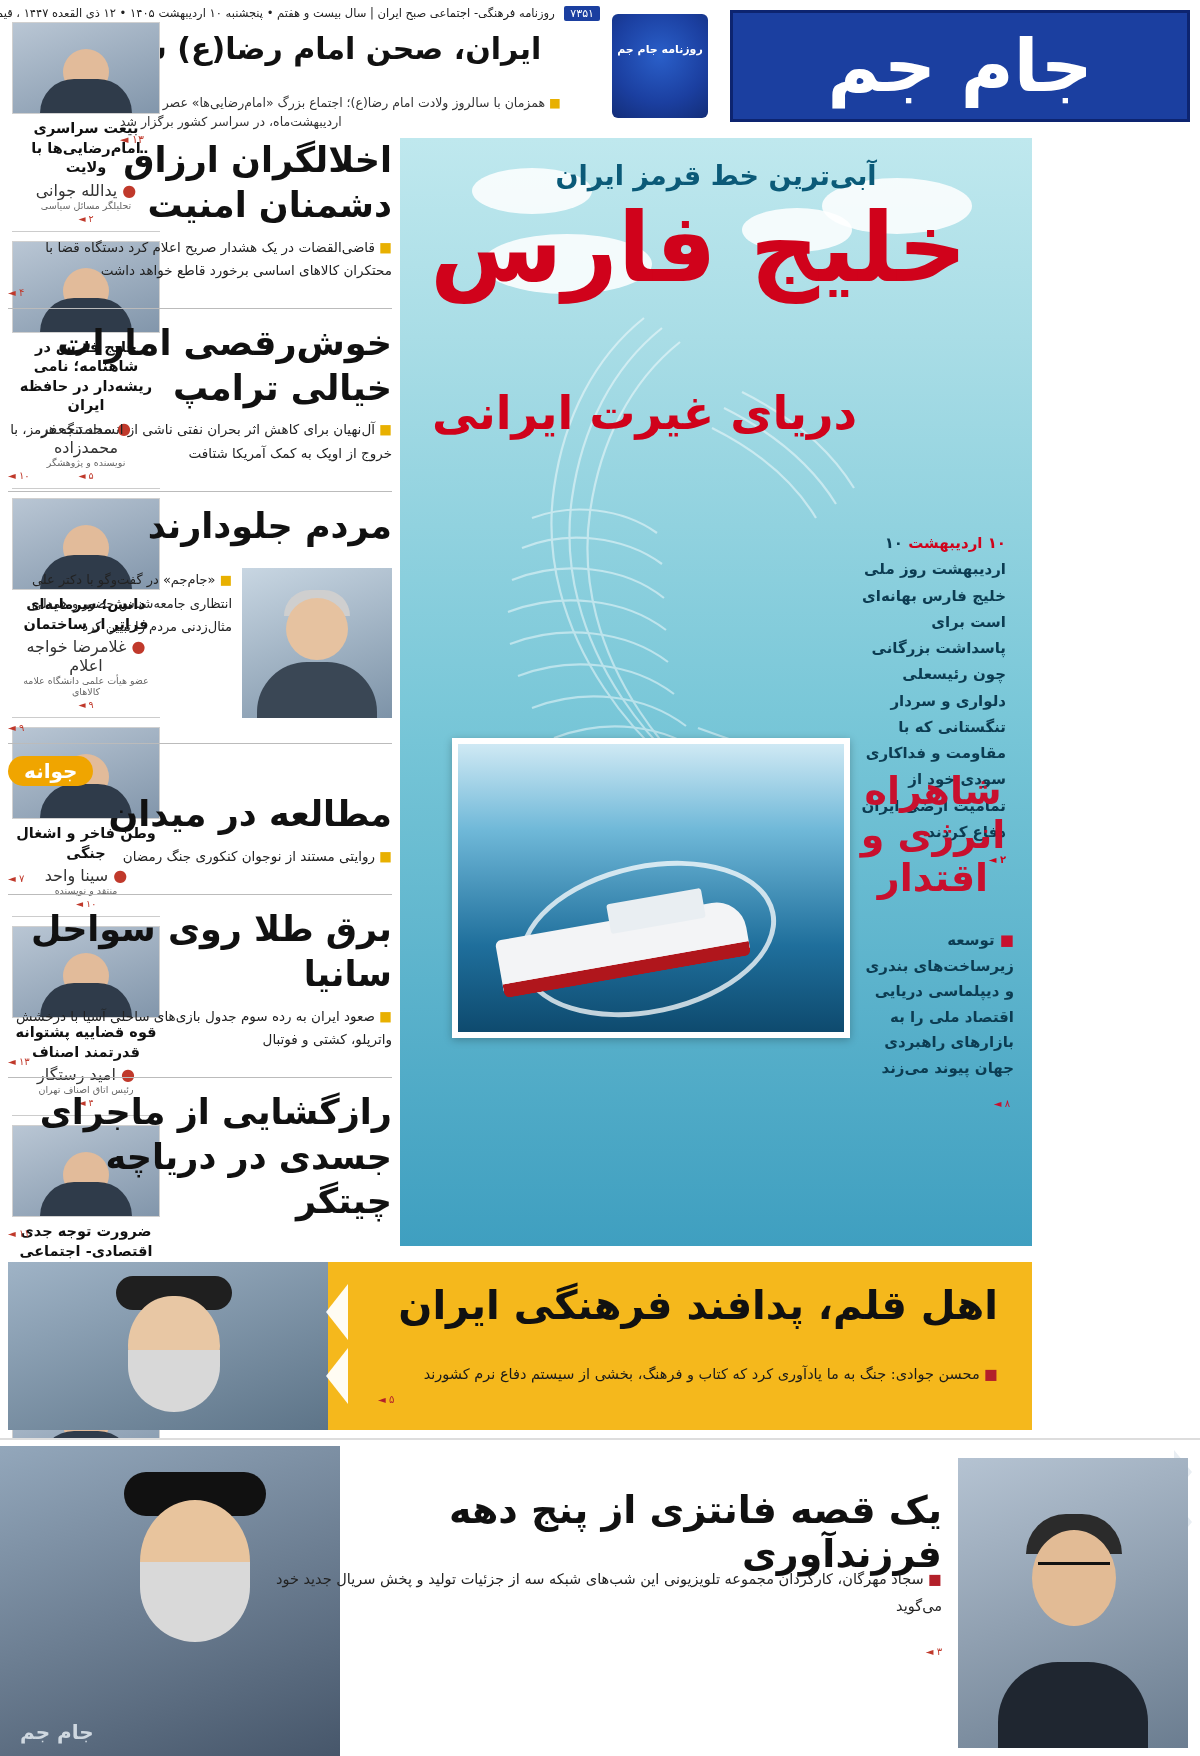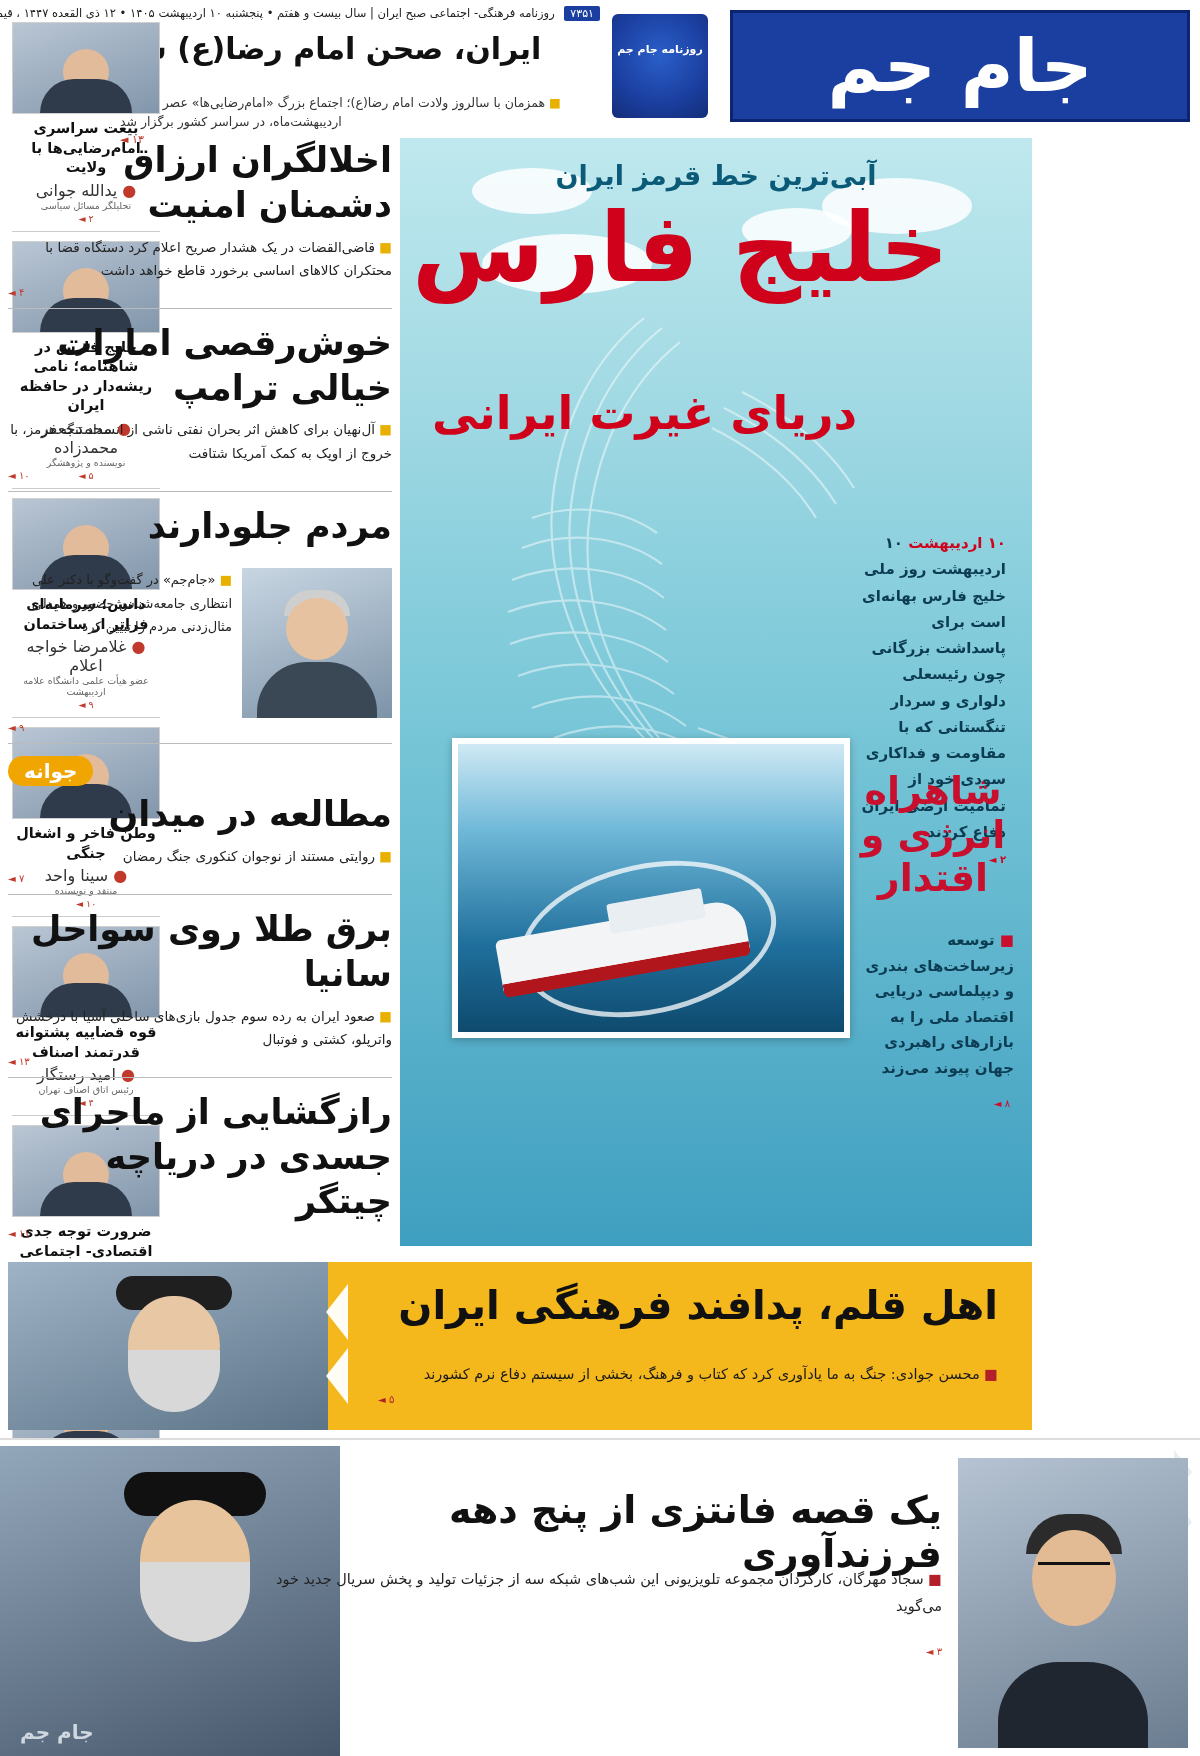--- a/index.html
+++ b/index.html
@@ -82,21 +82,21 @@
     position: absolute; top: 138px; right: 168px; width: 632px; height: 1108px;
     background: linear-gradient(180deg,#bfe8ee 0%,#a9dde6 18%,#79c7d8 52%,#3f9fc0 100%);
     overflow: hidden;
   }
   .cloud { position: absolute; background: #fff; border-radius: 50%; opacity: .85; }
   .lead-kicker {
     position: absolute; top: 22px; right: 24px; width: 584px; text-align: center;
     color: #0b5a78; font-size: 27px; font-weight: bold;
   }
   .lead-title {
-    position: absolute; top: 62px; right: 38px; width: 592px; text-align: left;
+    position: absolute; top: 62px; right: 20px; width: 592px; text-align: left;
     color: #d0021b; font-size: 96px; font-weight: bold; line-height: 1.02;
     padding-left: 10px;
   }
   .lead-sub {
     position: absolute; top: 248px; right: 20px; width: 592px; text-align: left;
     color: #d0021b; font-size: 46px; font-weight: bold; padding-left: 12px;
   }
   .lead-map {
     position: absolute; top: 170px; right: 150px; width: 470px; height: 560px;
     opacity: .55;
@@ -291,21 +291,21 @@
       <div class="op-rule"></div>
     </div>
 
     <div class="op-item">
       <div class="op-photo">
           <div class="face"></div>
           <div class="body"></div>
         </div>
       <div class="op-title">دانش؛ سرمایه‌ای فراتر از ساختمان</div>
       <div class="op-author"><span class="dot">●</span> <span>غلامرضا خواجه اعلام</span></div>
-      <div class="op-role">عضو هیأت علمی دانشگاه علامه اردیبهشت</div>
+      <div class="op-role">عضو هیأت علمی دانشگاه علامه کالاهای</div>
       <div class="op-page">۹ ◄</div>
       <div class="op-rule"></div>
     </div>
 
     <div class="op-item">
       <div class="op-photo">
           <div class="face"></div>
           <div class="body"></div>
         </div>
       <div class="op-title">وطن فاخر و اشغال جنگی</div>

